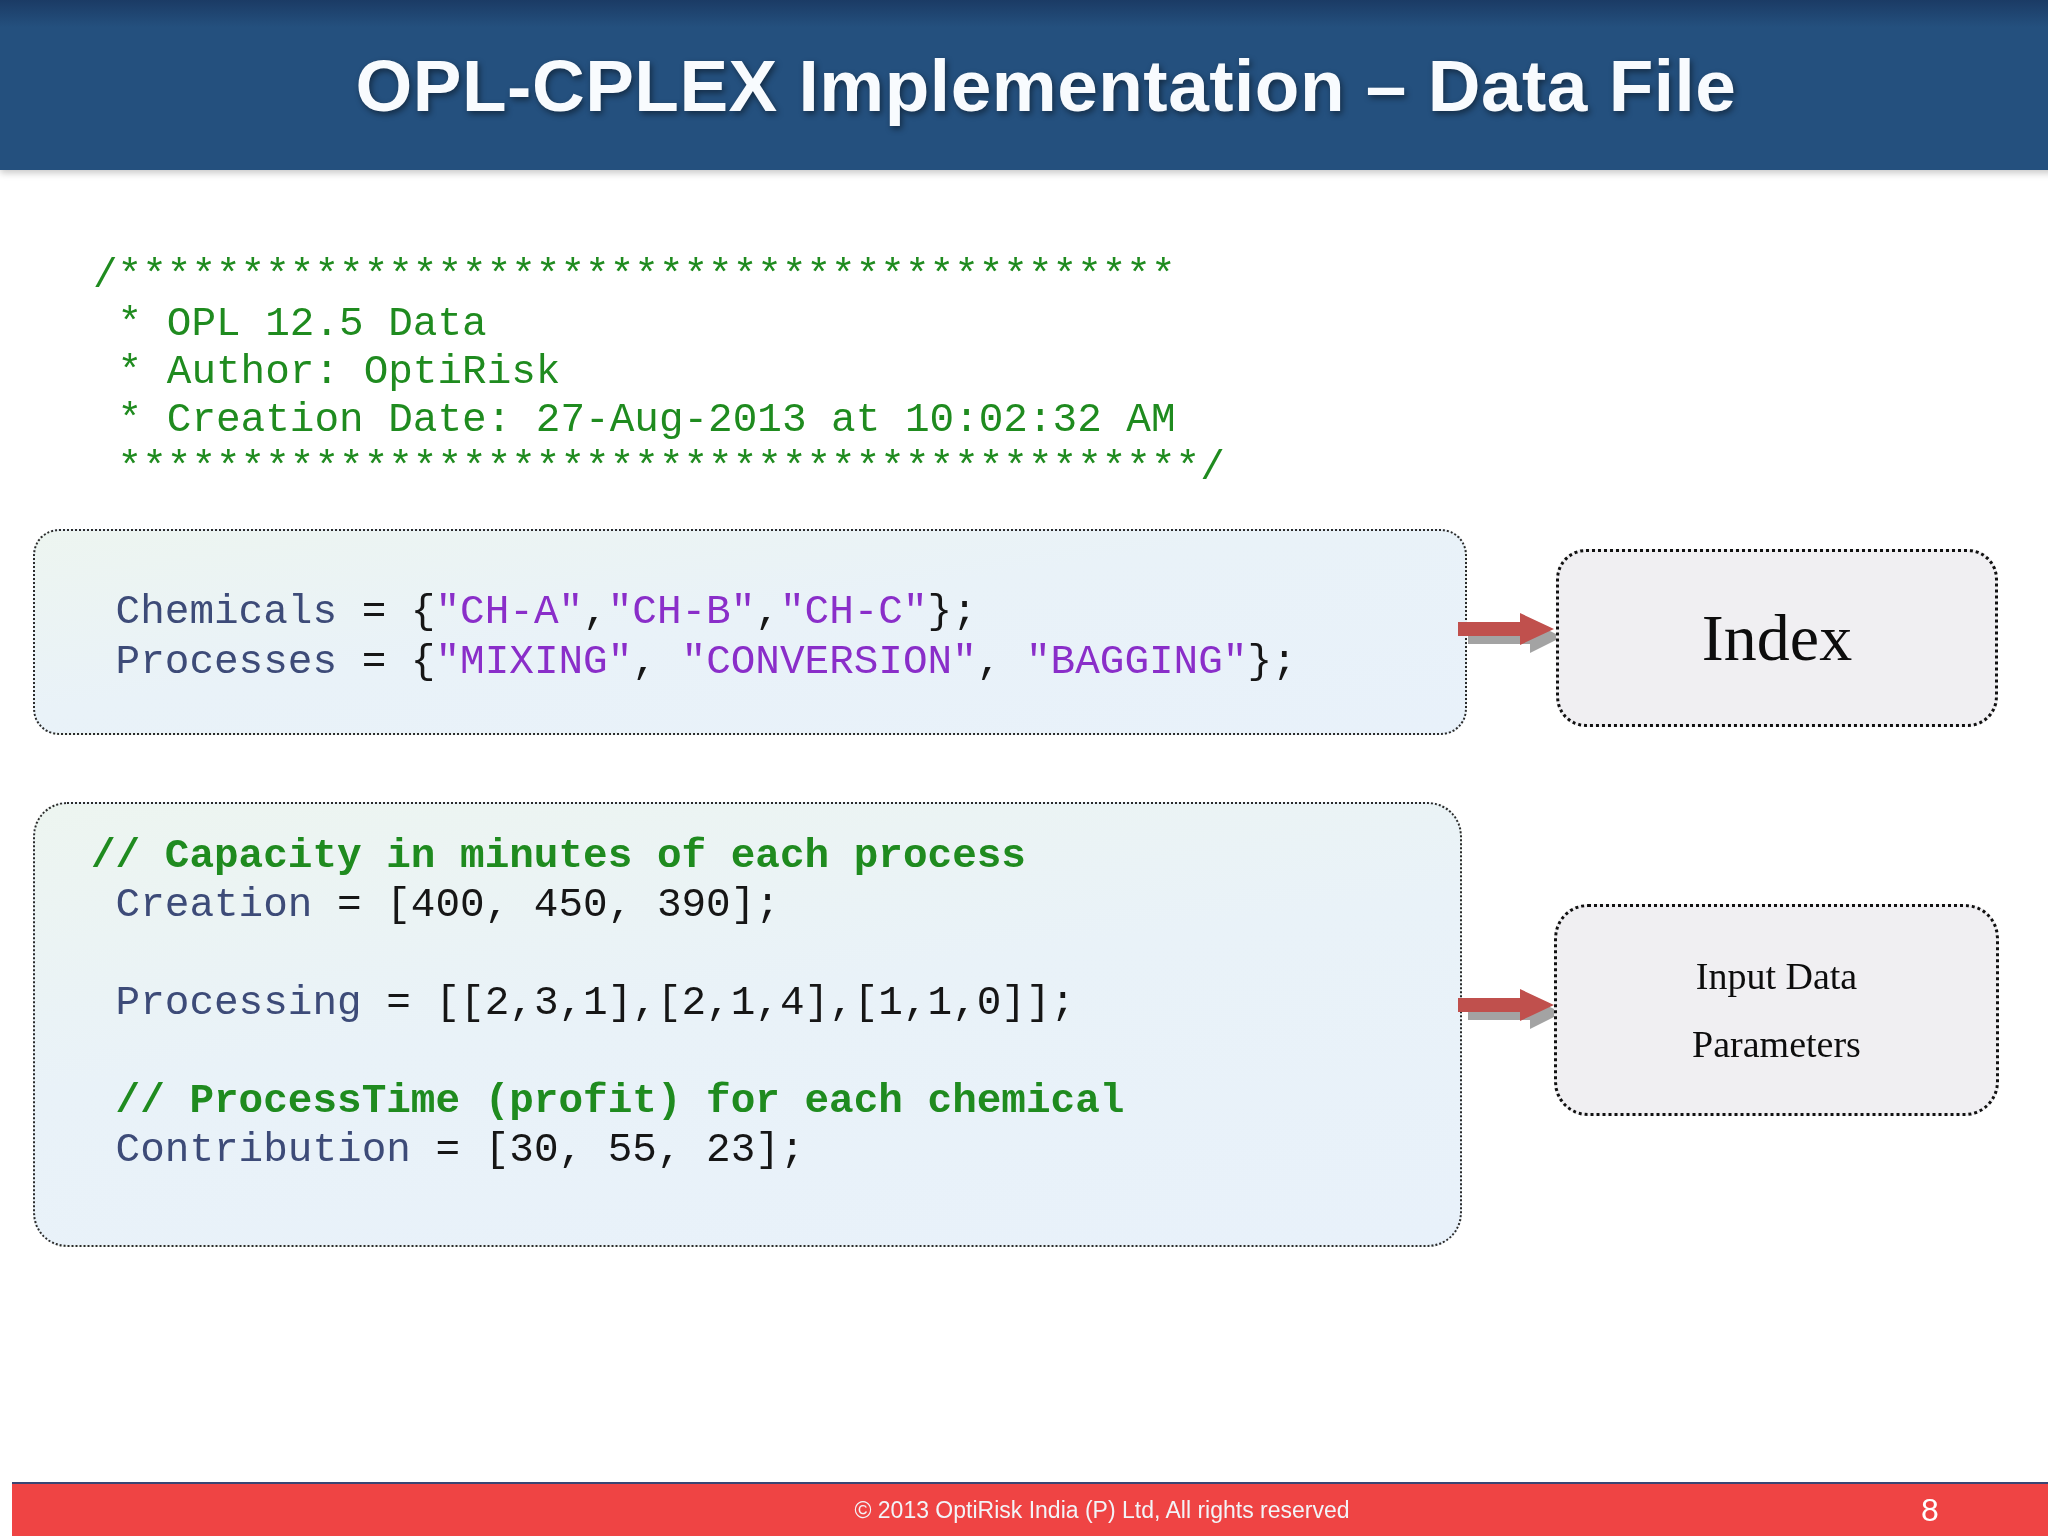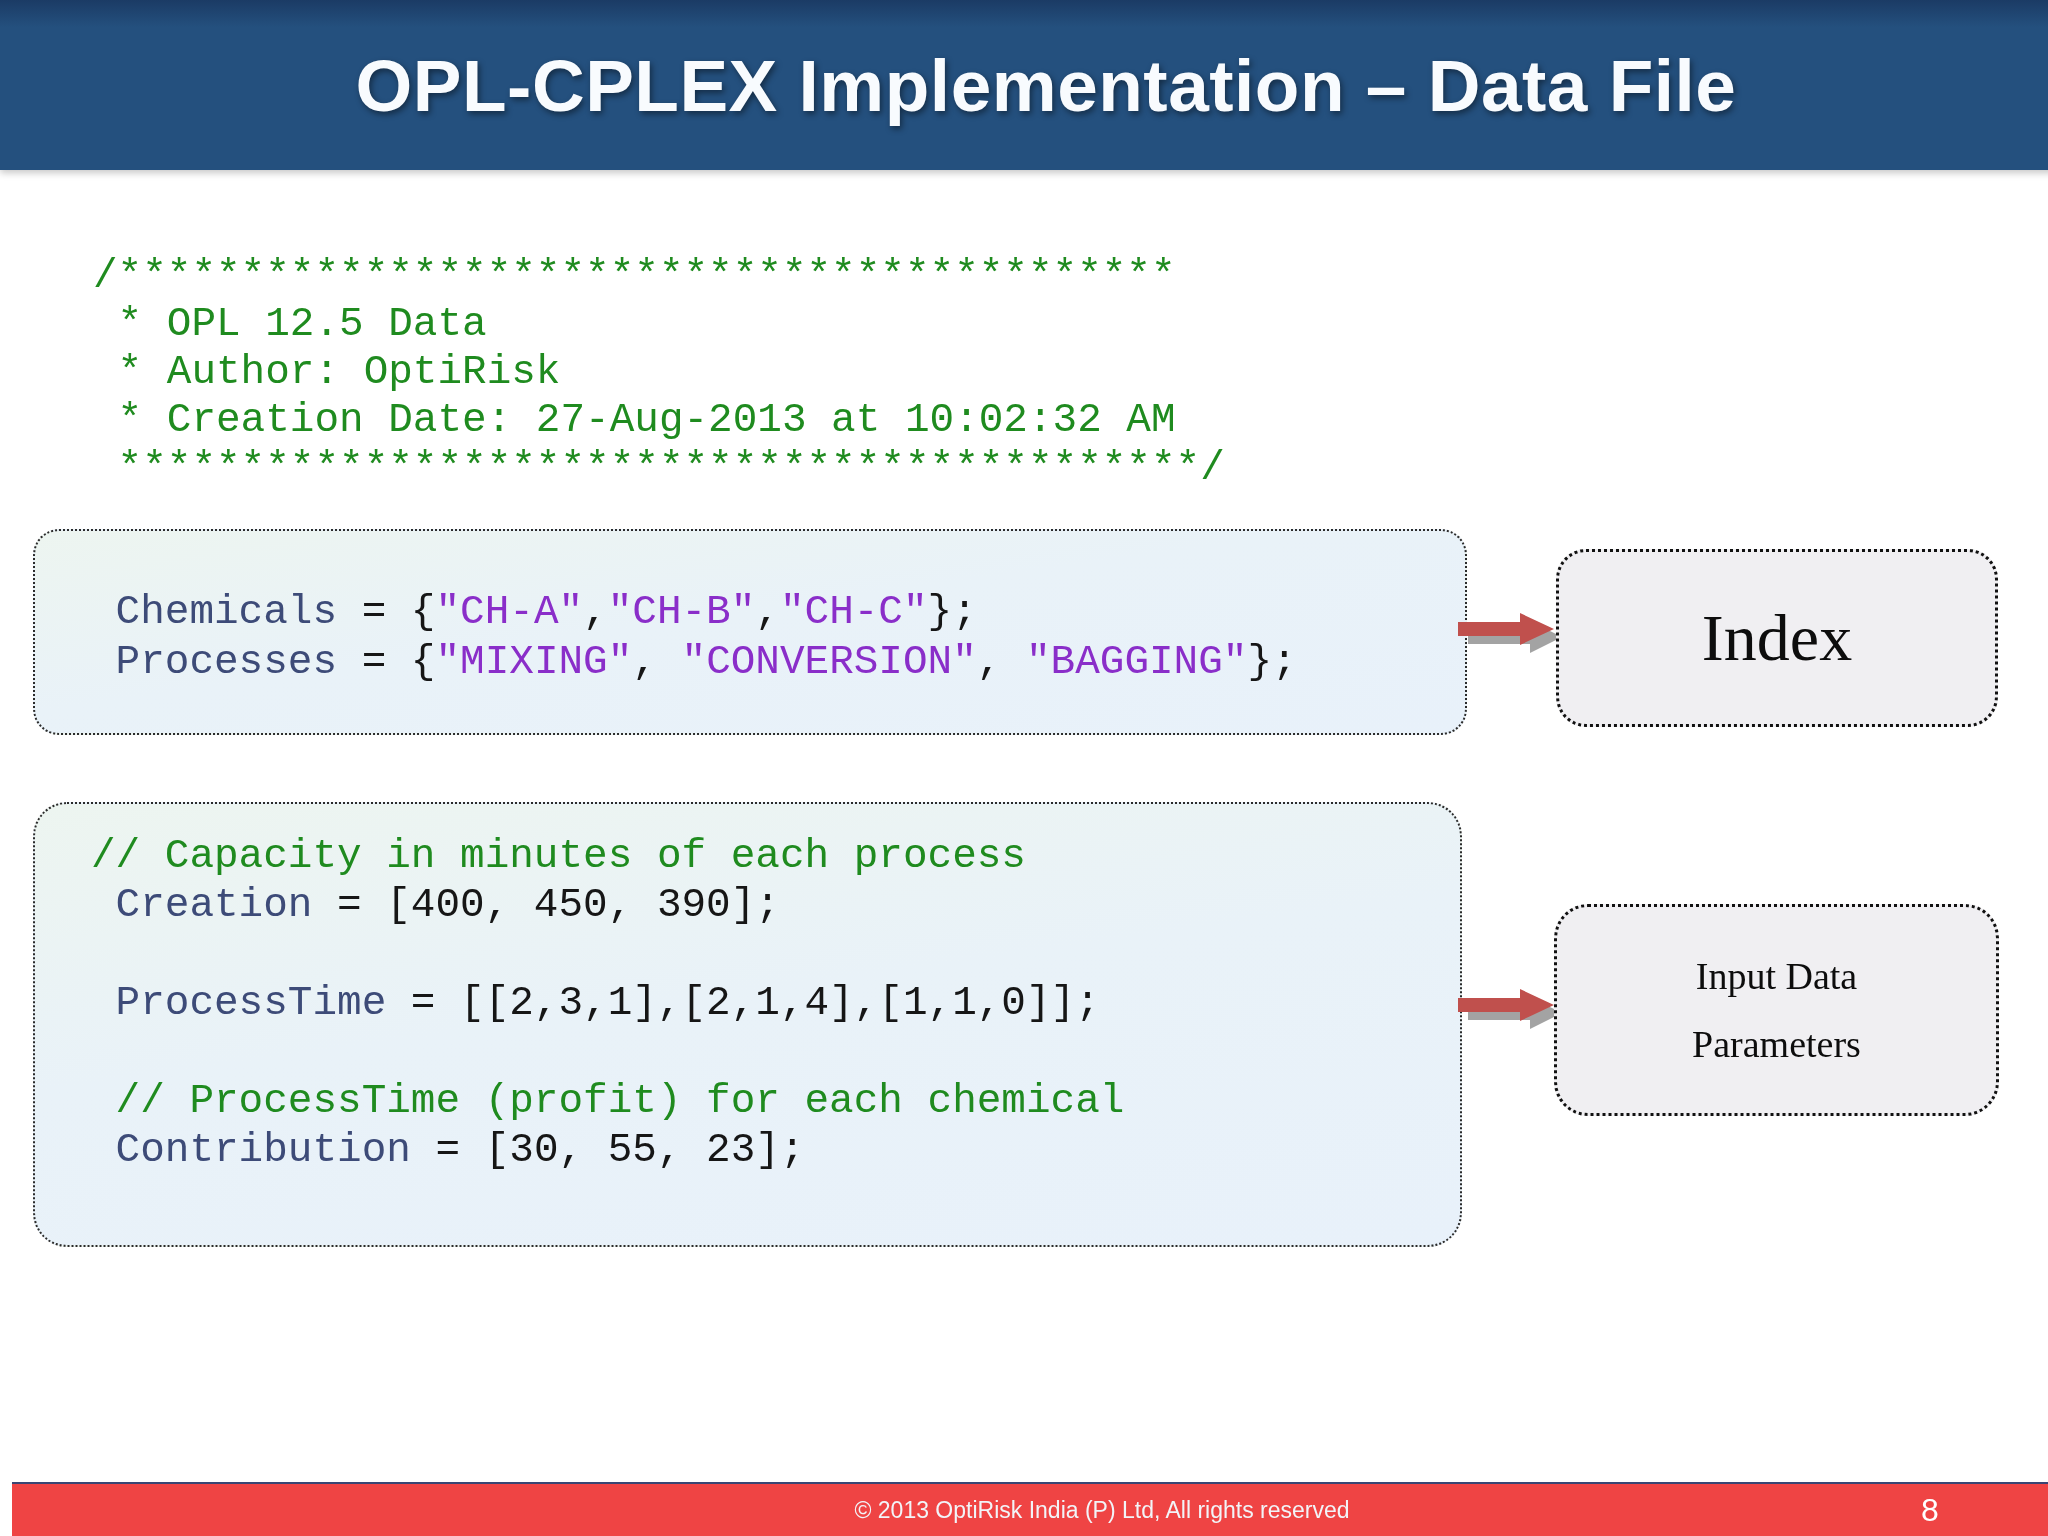--- a/index.html
+++ b/index.html
@@ -64,21 +64,21 @@
     left: 33px; top: 802px;
     width: 1429px; height: 445px;
     border-radius: 34px;
     padding: 28px 10px 0 56px;
     line-height: 49px;
   }
   .code-line { white-space: pre; }
   .seg-var     { color: #3d4b78; }
   .seg-plain   { color: #161616; }
   .seg-str     { color: #8a2ec9; }
-  .seg-comment { color: #1f8b1f; }
+  .seg-comment { color: #1f8b1f; font-weight: bold; }
 
   
   .label-box {
     position: absolute;
     box-sizing: border-box;
     border: 3px dotted #111111;
     background: #f0eff2;
     display: flex; align-items: center; justify-content: center;
     font-family: "Liberation Serif", serif;
     color: #0d0d0d;
@@ -164,21 +164,21 @@
 
   <div class="label-box index-box">
     <span>Index</span>
   </div>
 
   <div class="code-box box-params code">
     <div>
         <div class="code-line"><span class="seg-comment">// Capacity in minutes of each process</span></div>
         <div class="code-line"><span class="seg-var"> Creation</span><span class="seg-plain"> = [400, 450, 390];</span></div>
         <div class="code-line">&nbsp;</div>
-        <div class="code-line"><span class="seg-var"> ProcessTime</span><span class="seg-plain"> = [[2,3,1],[2,1,4],[1,1,0]];</span></div>
+        <div class="code-line"><span class="seg-var"> Processing</span><span class="seg-plain"> = [[2,3,1],[2,1,4],[1,1,0]];</span></div>
         <div class="code-line">&nbsp;</div>
         <div class="code-line"><span class="seg-comment"> // ProcessTime (profit) for each chemical</span></div>
         <div class="code-line"><span class="seg-var"> Contribution</span><span class="seg-plain"> = [30, 55, 23];</span></div>
       </div>
   </div>
 
   <svg class="arrow arrow-2" viewBox="0 0 116 48" aria-hidden="true">
     <path d="M12 22 H74 V13 L106 29 L74 45 V36 H12 Z" fill="#a3a3a3"></path>
     <path d="M2 14 H64 V5 L98 21 L64 37 V28 H2 Z" fill="#c0504d"></path>
   </svg>

